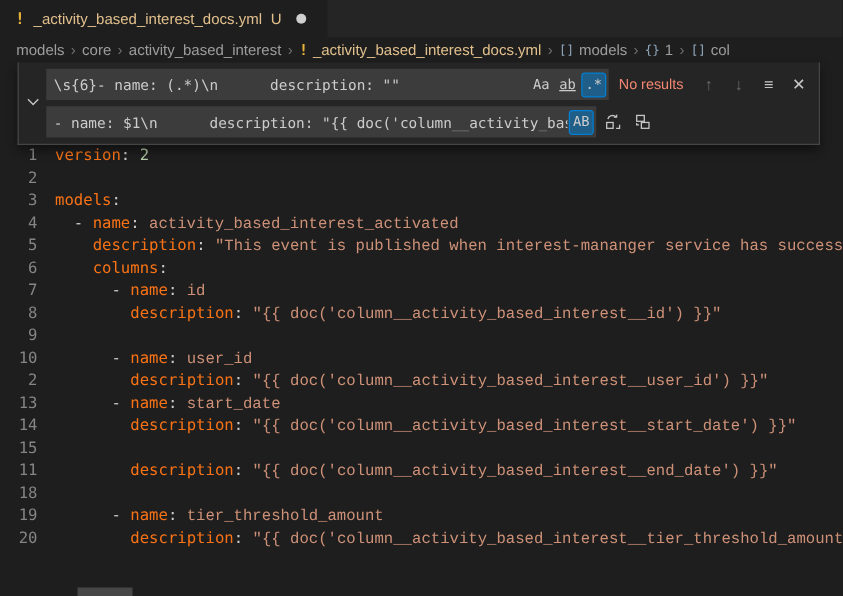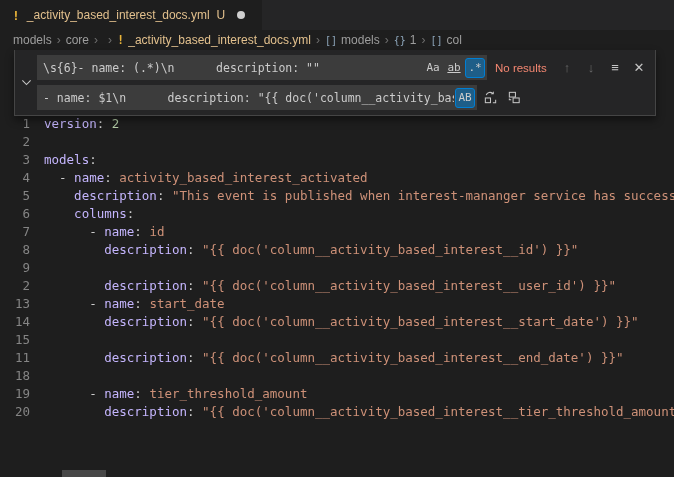--- a/index.html
+++ b/index.html
@@ -46,22 +46,22 @@
   .fw-btn { width:22px; height:22px; display:flex; align-items:center; justify-content:center;
     color:#c5c5c5; font-size:13px; margin-left:2px; border-radius:4px; cursor:pointer; }
   .fw-btn.disabled { color:#6b6b6b; cursor:default; }
 
   
   .code-lines { position:absolute; top:115px; left:0; right:0;
     font-family:"DejaVu Sans Mono",monospace; font-size:12.5px; line-height:18px; }
   .line { display:flex; height:18px; overflow:hidden; }
   .gutter { width:44px; padding-right:14px; text-align:right; color:#858585; flex:none; }
   .code { white-space:pre; flex:1; overflow:hidden; }
-  .tk-key { color:#c4b5fd; }
-  .tk-str { color:#ce9178; }
+  .tk-key { color:#f97316; }
+  .tk-str { color:#ce9178;font-family:Liberation Mono, monospace; }
   .tk-num { color:#b5cea8; }
   .tk-pun { color:#cccccc; }
 
   .hthumb { position:absolute; bottom:0; left:62px; width:44px; height:7px;
     background:rgba(121,121,121,.45); cursor:pointer; }
 </style>
 </head>
 <body>
 
 <div class="tabbar">
@@ -75,20 +75,23 @@
 
 <div class="breadcrumb">
     <span class="bc-item">
       <span class="bc-label">models</span>
     </span>
     <span class="bc-sep">›</span>
     <span class="bc-item">
       <span class="bc-label">core</span>
     </span>
     <span class="bc-sep">›</span>
+    <span class="bc-item">
+      <span class="bc-label">activity_based_interest</span>
+    </span>
     <span class="bc-sep">›</span>
     <span class="bc-item warn">
       <span class="bc-icon bc-warning">!</span>
       <span class="bc-label">_activity_based_interest_docs.yml</span>
     </span>
     <span class="bc-sep">›</span>
     <span class="bc-item">
       <span class="bc-icon bc-array">[]</span>
       <span class="bc-label">models</span>
     </span>
@@ -186,20 +189,24 @@
     </div>
     <div class="line">
       <div class="gutter">8</div>
       <div class="code"><span class="tk-pun">        </span><span class="tk-key">description</span><span class="tk-pun">: </span><span class="tk-str">"{{ doc('column__activity_based_interest__id') }}"</span></div>
     </div>
     <div class="line">
       <div class="gutter">9</div>
       <div class="code"></div>
     </div>
     <div class="line">
+      <div class="gutter">10</div>
+      <div class="code"><span class="tk-pun">      - </span><span class="tk-key">name</span><span class="tk-pun">: </span><span class="tk-str">user_id</span></div>
+    </div>
+    <div class="line">
       <div class="gutter">2</div>
       <div class="code"><span class="tk-pun">        </span><span class="tk-key">description</span><span class="tk-pun">: </span><span class="tk-str">"{{ doc('column__activity_based_interest__user_id') }}"</span></div>
     </div>
     <div class="line">
       <div class="gutter">13</div>
       <div class="code"><span class="tk-pun">      - </span><span class="tk-key">name</span><span class="tk-pun">: </span><span class="tk-str">start_date</span></div>
     </div>
     <div class="line">
       <div class="gutter">14</div>
       <div class="code"><span class="tk-pun">        </span><span class="tk-key">description</span><span class="tk-pun">: </span><span class="tk-str">"{{ doc('column__activity_based_interest__start_date') }}"</span></div>

